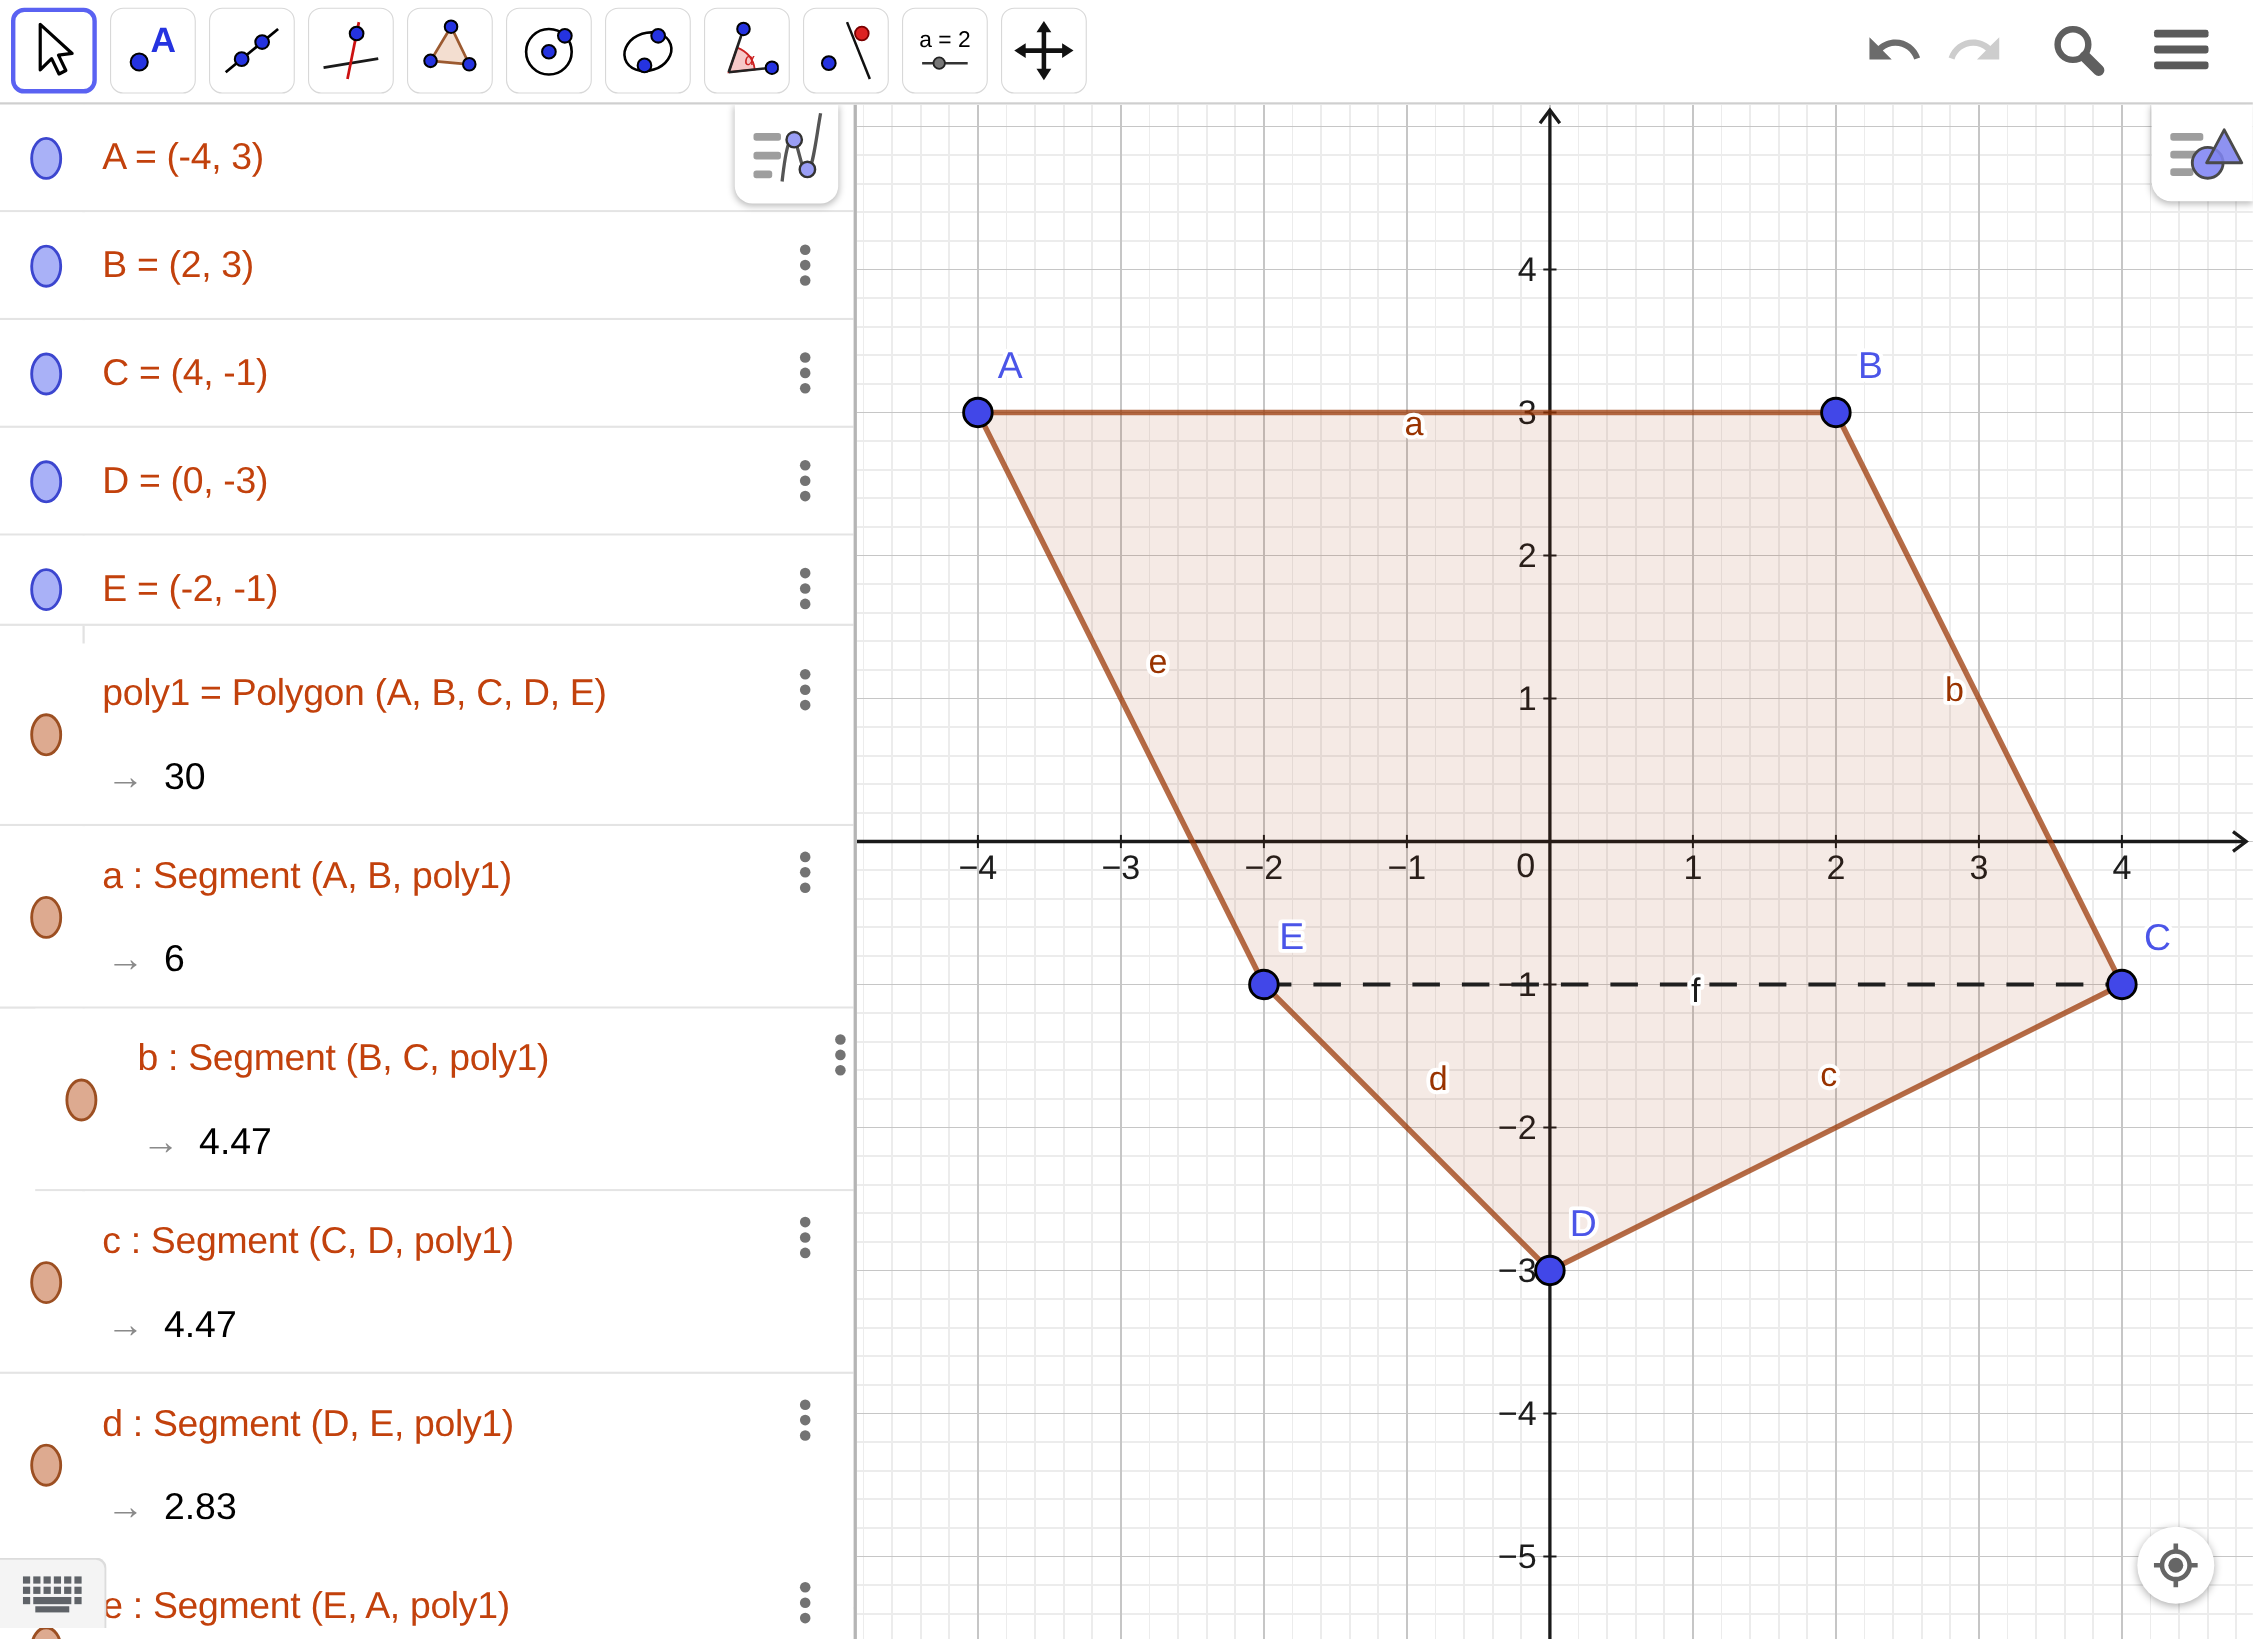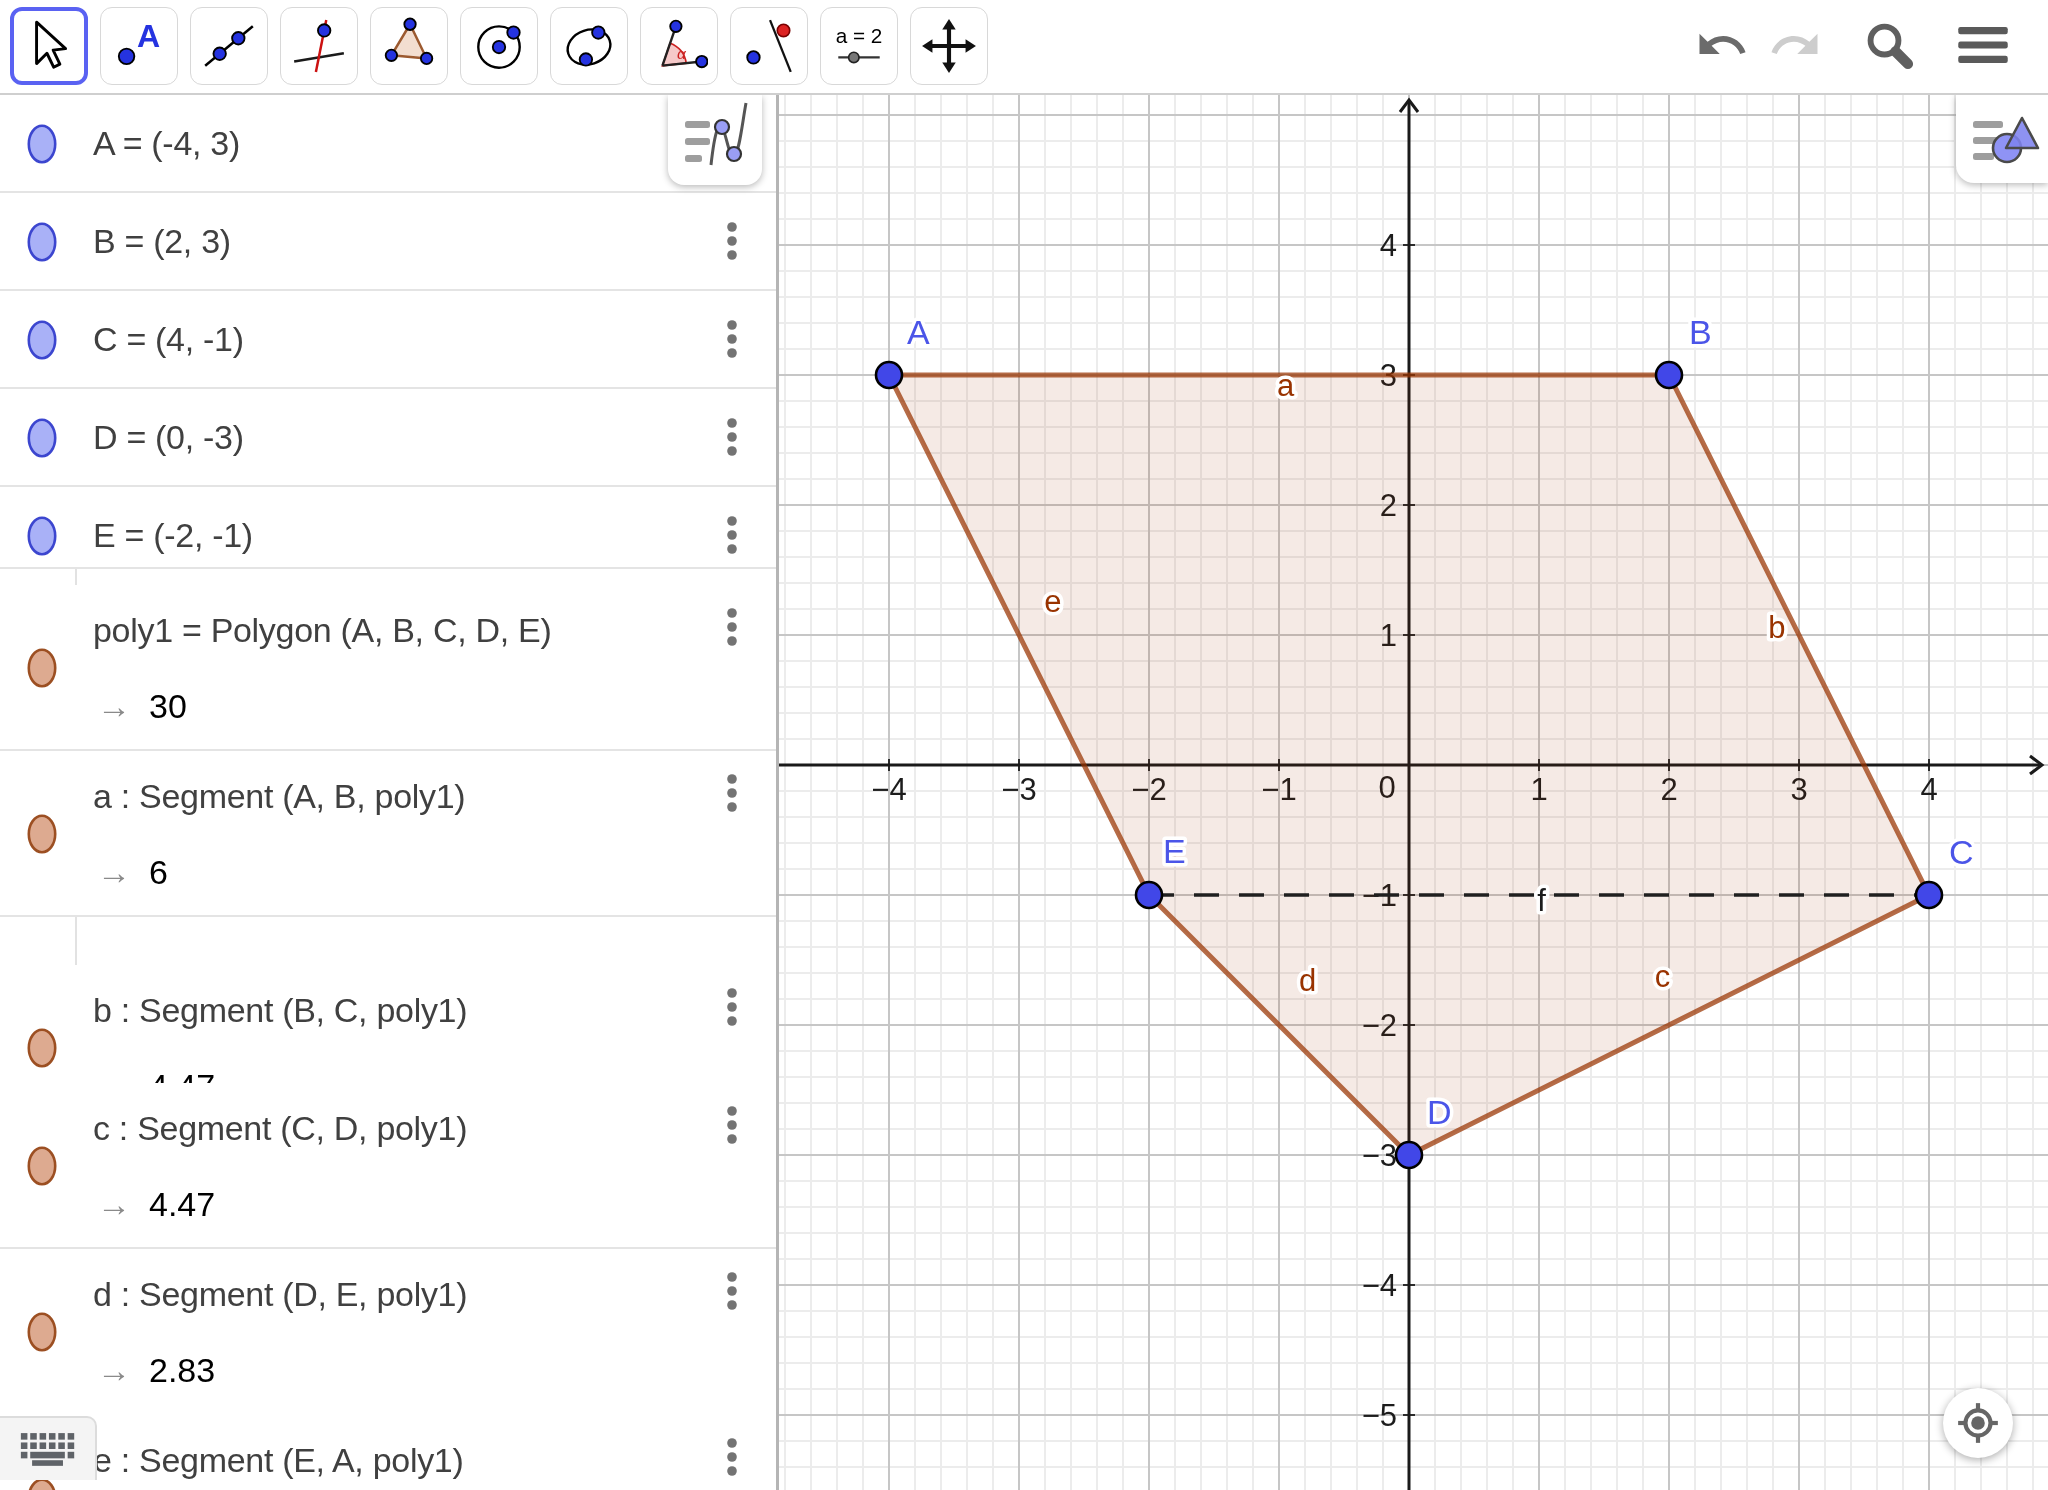--- a/index.html
+++ b/index.html
@@ -26,21 +26,21 @@
   .action svg{width:54px;height:54px;}
   
   #algebra{
     position:absolute;left:0;top:95px;width:776px;height:1395px;
     background:#fff;overflow:hidden;z-index:10;
   }
   #col-divider{position:absolute;left:75px;top:0;width:2px;height:100%;background:#e2e2e2;}
   .arow{position:absolute;left:0;width:776px;border-bottom:2px solid #e4e4e4;box-sizing:border-box;background:#fff;}
   .arow .vis{position:absolute;left:27px;width:30px;height:40px;}
   .arow .def{
-    position:absolute;left:93px;font-size:34px;color:#404040;white-space:nowrap;letter-spacing:-0.3px;
+    position:absolute;left:93px;font-size:34px;color:#c2410c;white-space:nowrap;letter-spacing:-0.3px;
   }
   .arow .valline{position:absolute;left:97px;font-size:34px;white-space:nowrap;}
   .arow .valline .arr{color:#8a8a8a;margin-right:18px;}
   .arow .valline .val{color:#000;}
   .arow .dots{position:absolute;left:726px;cursor:pointer;}
   #algebra-style-btn{
     position:absolute;left:668px;top:0;width:94px;height:90px;background:#fff;
     border-radius:0 0 16px 16px;box-shadow:0 2px 7px rgba(0,0,0,.28);z-index:15;cursor:pointer;
   }
   #keyboard-btn{
@@ -246,21 +246,21 @@
           </svg>
           <span class="def" style="top:26px">a : Segment (A, B, poly1)</span>
           <span class="valline" style="top:102px">
         <span class="arr">→</span><span class="val">6</span></span>
           <svg class="dots" style="top:22px" width="12" height="42" viewBox="0 0 12 42">
        <circle cx="6" cy="6" r="4.8" fill="#737373"></circle>
             <circle cx="6" cy="20" r="4.8" fill="#737373"></circle>
             <circle cx="6" cy="34" r="4.8" fill="#737373"></circle>
           </svg>
         </div>
-        <div class="arow" style="top: 870px; height: 166px;">
+        <div class="arow" style="top: 822px; height: 166px; margin-left: 32px;">
           <svg class="vis" style="top:63px" viewBox="0 0 30 40">
       <ellipse cx="15" cy="20" rx="13.2" ry="18.2" fill="#ddaa90" stroke="#9c4f22" stroke-width="2.6"></ellipse>
           </svg>
           <span class="def" style="top:26px">b : Segment (B, C, poly1)</span>
           <span class="valline" style="top:102px">
         <span class="arr">→</span><span class="val">4.47</span></span>
           <svg class="dots" style="top:22px" width="12" height="42" viewBox="0 0 12 42">
        <circle cx="6" cy="6" r="4.8" fill="#737373"></circle>
             <circle cx="6" cy="20" r="4.8" fill="#737373"></circle>
             <circle cx="6" cy="34" r="4.8" fill="#737373"></circle>

